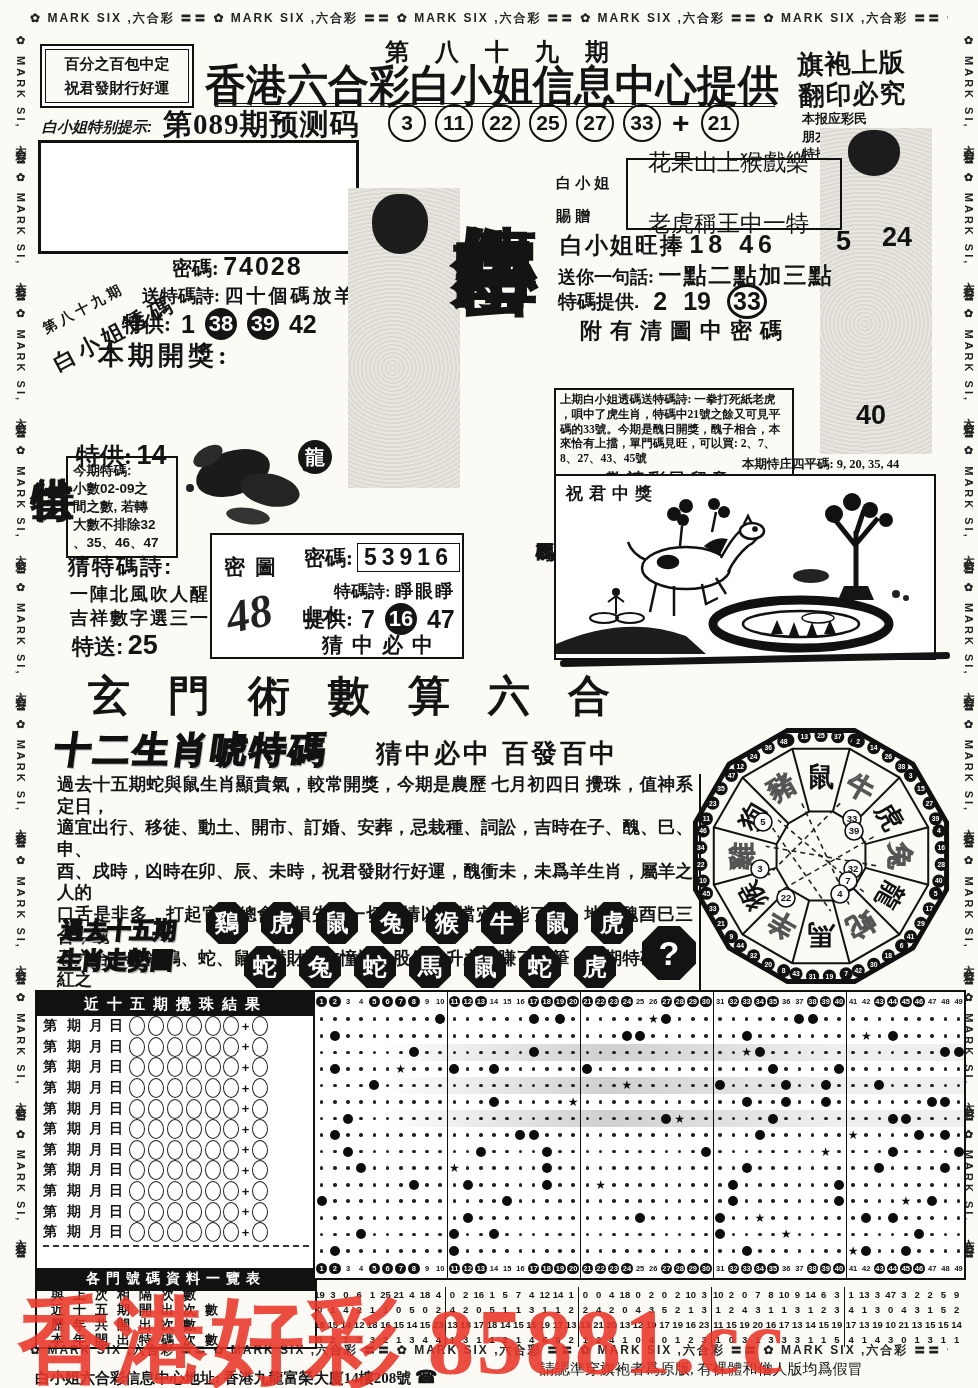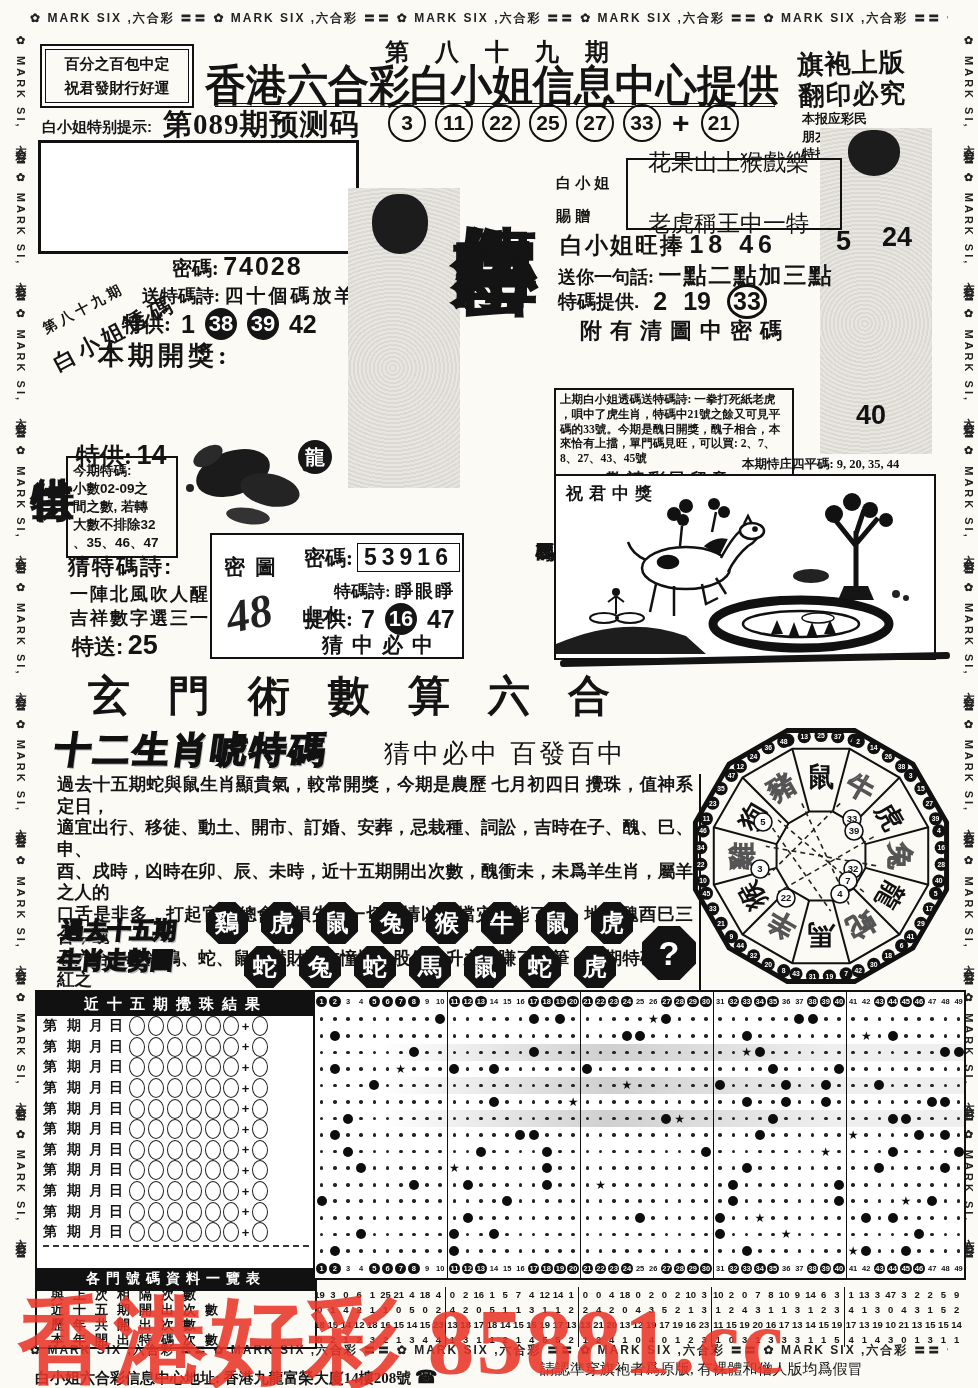--- a/index.html
+++ b/index.html
@@ -11,21 +11,21 @@
   .bstrip{font-size:12px;font-weight:bold;white-space:nowrap;overflow:hidden;letter-spacing:2px;color:#222;}
   .bside{writing-mode:vertical-rl;font-size:11px;font-weight:bold;letter-spacing:3px;overflow:hidden;color:#222;}
   
   .slogan{border:2px solid #111;box-shadow:0 0 0 3px #fff inset,0 0 0 4px #111 inset;
           display:flex;flex-direction:column;justify-content:center;align-items:center;
           font-size:15px;font-weight:900;line-height:1.6;}
   .issue{font-size:24px;font-weight:900;letter-spacing:26px;text-align:center;}
   .maintitle{font-size:41px;font-weight:900;white-space:nowrap;transform:scaleY(1.05);}
   .titleline{height:0;border-bottom:4px double #111;}
   .copyr{font-size:26px;font-weight:900;line-height:1.2;transform:rotate(-1.5deg);letter-spacing:1px;}
-  .predlabel{font-size:15px;font-weight:bold;}
+  .predlabel{font-size:15px;font-weight:bold;font-style:italic;}
   .predprefix{font-size:29px;font-weight:900;letter-spacing:1px;}
   .pcirc{width:34px;height:34px;border:2.5px solid #111;border-radius:50%;display:flex;
          align-items:center;justify-content:center;font-size:21px;font-weight:bold;flex:none;}
   .pplus{font-size:30px;font-weight:bold;margin:0 2px;}
   .notice{font-size:13px;font-weight:bold;line-height:1.35;}
   
   .photo{background:repeating-radial-gradient(circle at 40% 60%, #e8e6e0 0 2px, #dcd9d2 2px 4px);}
   .photo .head{position:absolute;background:#1c1c1c;border-radius:45% 45% 50% 50%;}
   .photo .pnum{position:absolute;font-size:27px;font-weight:bold;color:#111;}
   
@@ -307,25 +307,25 @@
         <circle cx="60" cy="116" r="4"></circle>
           </g>
       </g>
     </svg>
   </div>
 
   <div class="abs inkstreak" style="left:560px;top:656px;width:390px;height:7px;"></div>
   <div class="abs banner" style="left:88px;top:668px;">玄門術數算六合</div>
 
   <div class="abs outline-t" style="left:55px;top:726px;font-size:36px;transform:skewX(-8deg);letter-spacing:3px;">十二生肖唬特碼</div>
-  <div class="abs" style="left:384px;top:736px;font-size:26px;font-weight:400;letter-spacing:3px;">猜中必中  百發百中</div>
+  <div class="abs" style="left:376px;top:736px;font-size:26px;font-weight:700;letter-spacing:3px;">猜中必中  百發百中</div>
   <div class="abs para serif" style="left:57px;top:774px;width:636px;">
     <div>過去十五期蛇與鼠生肖顯貴氣，較常開獎，今期是農歷 七月初四日 攪珠，值神系定日，</div>
     <div>適宜出行、移徒、動土、開市、訂婚、安葬，忌栽種、詞訟，吉時在子、醜、巳、申、</div>
-    <div>酉、戌時，凶時在卯、辰、未時，近十五期開出次數，醜衝未，未爲羊生肖，屬羊之人的</div>
+    <div>酉、戌時，凶時在卯、辰、未時，祝君發財行好運，醜衝未，未爲羊生肖，屬羊之人的</div>
     <div>口舌是非多，打起官司總會有損失，一切事情以財擋灾才能了結，地支醜酉巳三合，醜</div>
     <div>子六合，生肖鷄、蛇、鼠有横財運作憧憬，股價上升之時賺了一筆，今期特碼應綠紅之</div>
     <div>數，生肖則是主身材偏瘦的動物，推介2、7、3、8組合。</div>
   </div>
 
   <div id="wheel-holder" class="abs" style="left:680px;top:722px;width:282px;height:268px;"><svg width="282" height="268" viewBox="0 0 282 268">
         <polygon points="107.35352413667229,8.429642582421124 174.64647586332768,8.429642582421124 232.92388155425118,42.07611844574883 266.57035741757886,100.3535241366723 266.57035741757886,167.64647586332768 232.92388155425118,225.92388155425118 174.64647586332768,259.57035741757886 107.35352413667229,259.57035741757886 49.07611844574883,225.92388155425118 15.429642582421138,167.64647586332774 15.429642582421124,100.35352413667229 49.076118445748804,42.07611844574883" fill="none" stroke="#111" stroke-width="5"></polygon>
         <polygon points="112.27108599362019,26.78223328191342 169.7289140063798,26.78223328191342 219.48885271170678,55.51114728829323 248.21776671808658,105.2710859936202 248.21776671808658,162.7289140063798 219.48885271170678,212.48885271170678 169.7289140063798,241.21776671808658 112.27108599362019,241.21776671808658 62.51114728829323,212.48885271170678 33.782233281913435,162.72891400637982 33.78223328191342,105.27108599362019 62.5111472882932,55.51114728829323" fill="none" stroke="#111" stroke-width="2"></polygon>
         <polygon points="129.09432392528404,89.56741199070285 152.90567607471596,89.56741199070285 173.5269119345812,101.4730880654188 185.43258800929715,122.09432392528404 185.43258800929715,145.90567607471596 173.5269119345812,166.5269119345812 152.90567607471596,178.43258800929715 129.09432392528404,178.43258800929715 108.4730880654188,166.5269119345812 96.56741199070287,145.90567607471596 96.56741199070285,122.09432392528404 108.4730880654188,101.4730880654188" fill="none" stroke="#111" stroke-width="2"></polygon>
         <line x1="112.27108599362019" y1="26.78223328191342" x2="129.09432392528404" y2="89.56741199070285" stroke="#111" stroke-width="2"></line>

